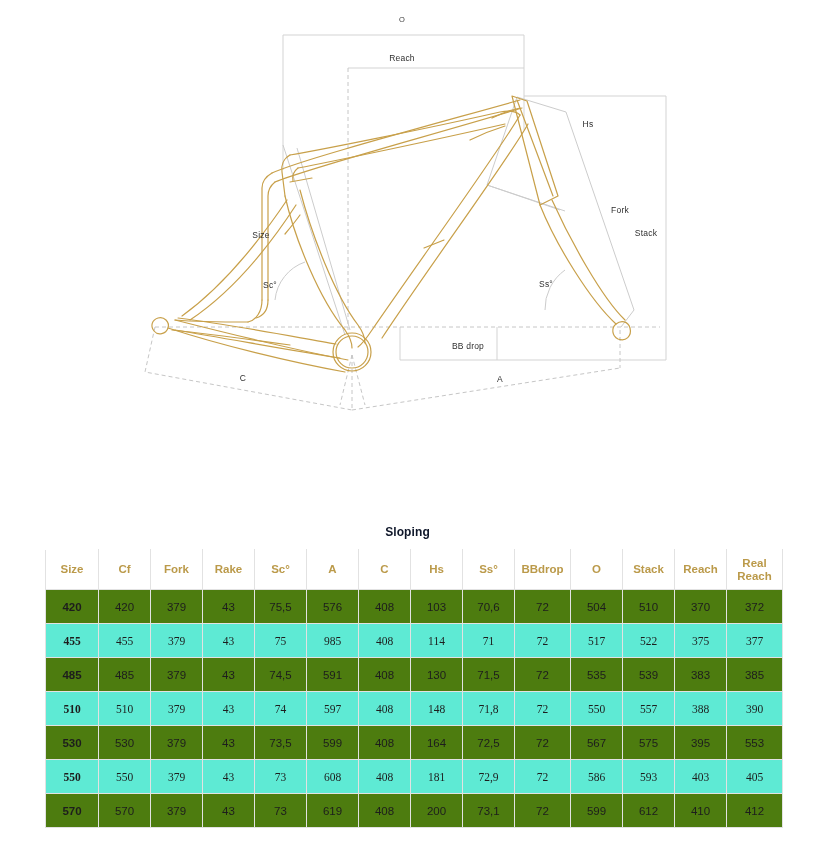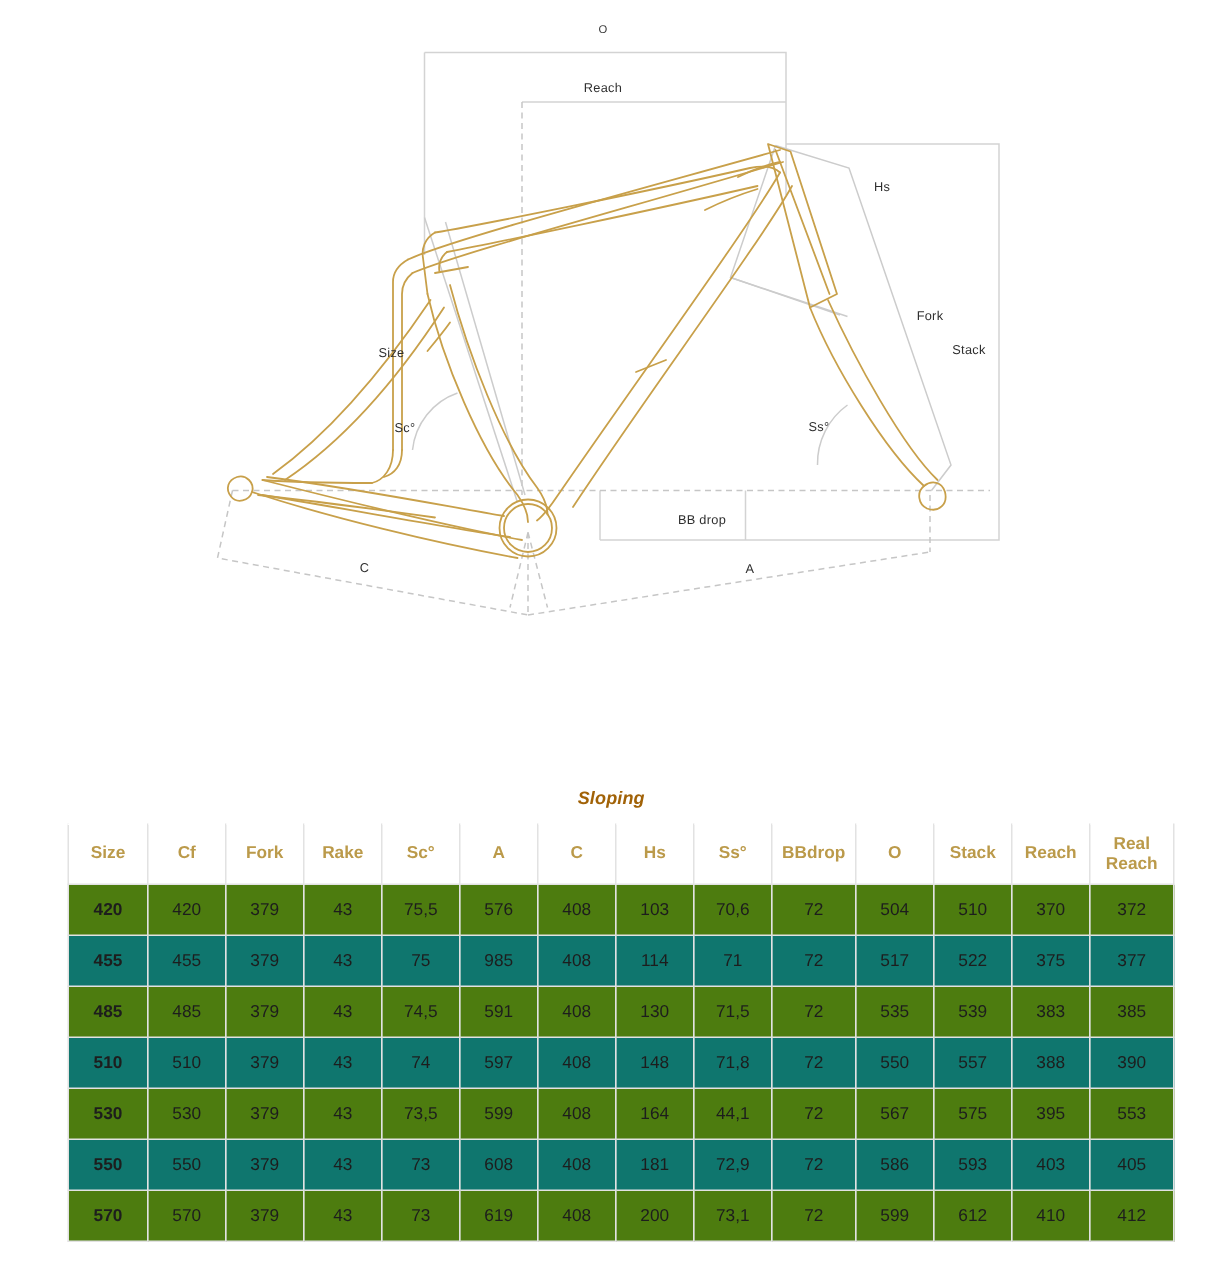--- a/index.html
+++ b/index.html
@@ -43,24 +43,23 @@
   #table-section {
     position: absolute;
     left: 45px;
     top: 525px;
     width: 725px;
   }
   #table-title {
     text-align: center;
     font-size: 12px;
     font-weight: bold;
-    color: #a16207;
+    color: #0f172a;
     margin: 0 0 10px 0;
     letter-spacing: 0.1px;
-    font-style: italic;
   }
   table.geo {
     width: 725px;
     border-collapse: collapse;
     table-layout: fixed;
     font-size: 11.5px;
   }
   table.geo th, table.geo td {
     border: 1px solid #e2e2e2;
     text-align: center;
@@ -72,21 +71,21 @@
   table.geo thead th {
     color: #bb9a4a;
     font-weight: bold;
     font-size: 11.5px;
     background: #ffffff;
     line-height: 13px;
     border-top: 1px solid #ffffff;
     height: 40px;
   }
   table.geo tbody tr.odd td { background: #4d7c0f; }
-  table.geo tbody tr.even td { background: #0f766e; }
+  table.geo tbody tr.even td { background: #5eead4; font-family: Liberation Serif, serif; }
   table.geo tbody td.size-cell { font-weight: bold; }
   table.geo tbody td { font-weight: normal; }
 
   
   col.c-size  { width: 53px; }
   col.c-std   { width: 52px; }
   col.c-wide  { width: 56px; }
 </style>
 </head>
 <body>
@@ -328,21 +327,21 @@
         </tr>
         <tr class="odd">
           <td class="size-cell">530</td>
           <td>530</td>
           <td>379</td>
           <td>43</td>
           <td>73,5</td>
           <td>599</td>
           <td>408</td>
           <td>164</td>
-          <td>44,1</td>
+          <td>72,5</td>
           <td>72</td>
           <td>567</td>
           <td>575</td>
           <td>395</td>
           <td>553</td>
         </tr>
         <tr class="even">
           <td class="size-cell">550</td>
           <td>550</td>
           <td>379</td>

